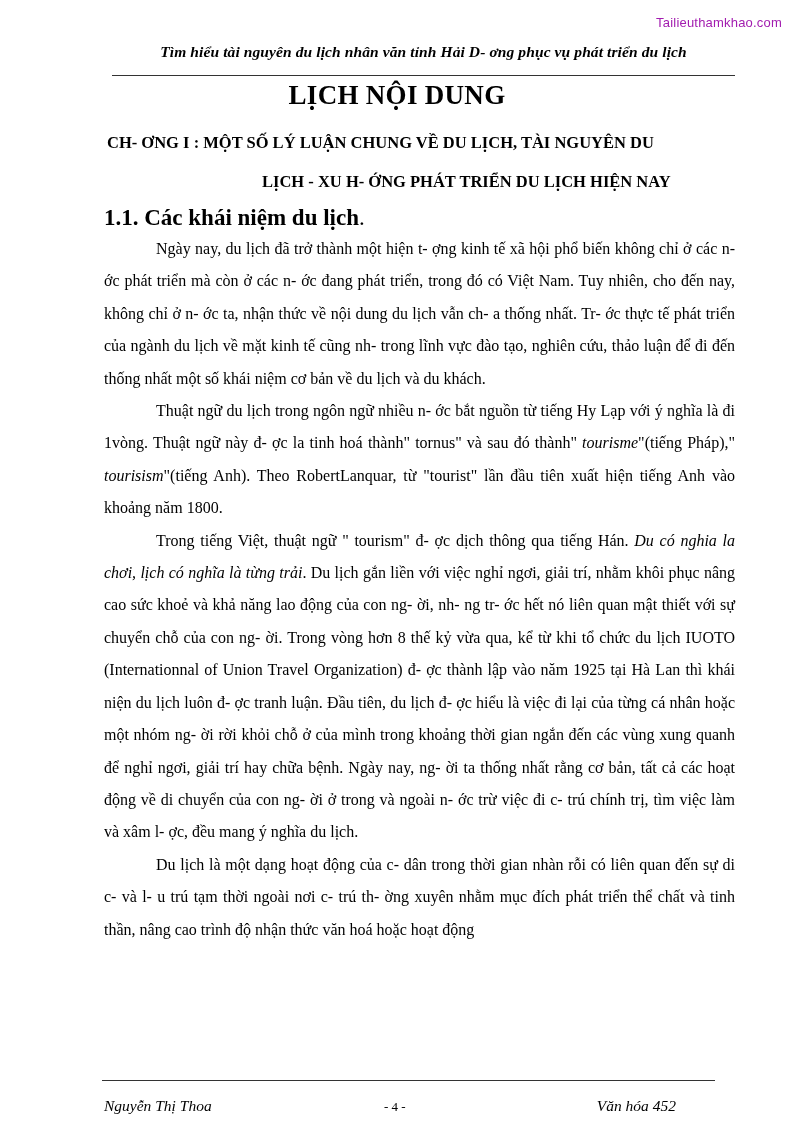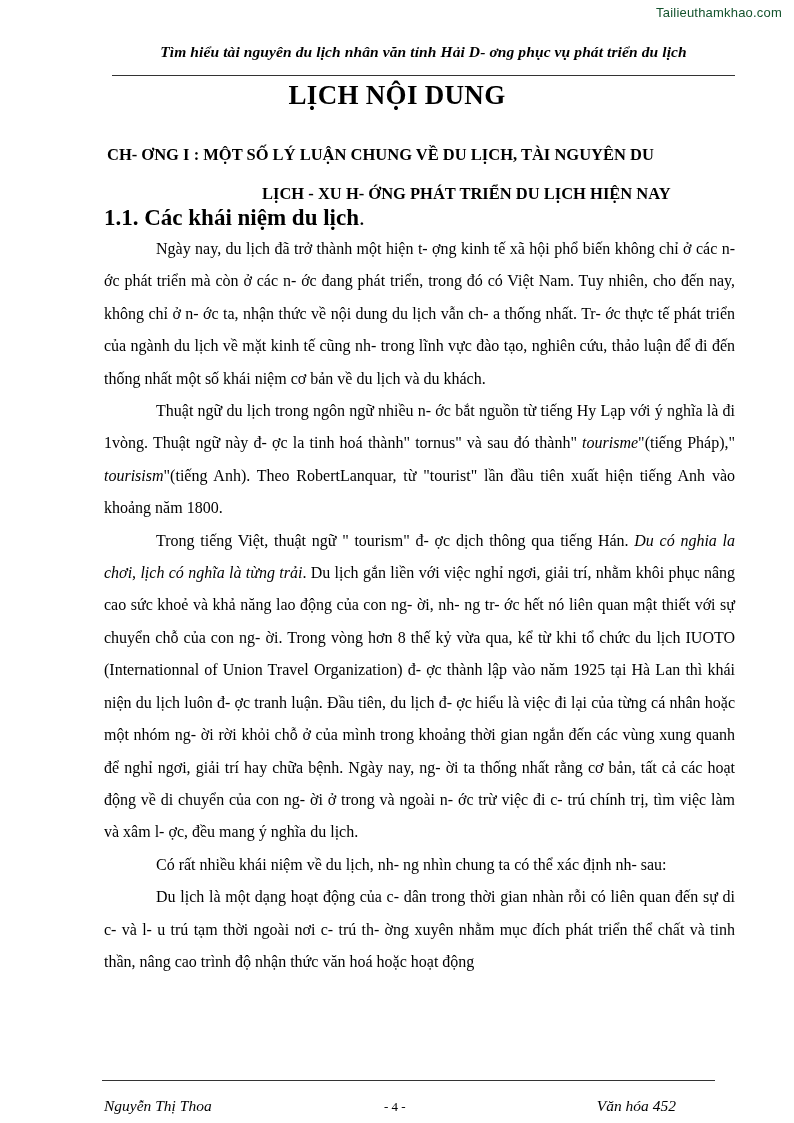--- a/index.html
+++ b/index.html
@@ -1,27 +1,27 @@
 <!DOCTYPE html>
 <html><head>
 <meta charset="utf-8">
 <style>
   html, body { margin: 0; padding: 0; background: #ffffff; }
   body { width: 794px; height: 1123px; position: relative; overflow: hidden;
          font-family: "Liberation Serif", "DejaVu Serif", serif; color: #000; }
-  .watermark { position: absolute; top: 5px; right: 12px; font-family: "Liberation Sans", sans-serif;
-               font-size: 13px; color: #14532d; letter-spacing: 0.2px; }
+  .watermark { position: absolute; top: 15px; right: 12px; font-family: "Liberation Sans", sans-serif;
+               font-size: 13px; color: #a21caf; letter-spacing: 0.2px; }
   .running-header { position: absolute; top: 43px; left: 112px; width: 623px; text-align: center;
                     font-family: "Liberation Serif", serif; font-style: italic; font-weight: bold;
                     font-size: 15.5px; padding-bottom: 14px; border-bottom: 1.5px solid #333;
                     white-space: nowrap; letter-spacing: 0.1px; }
   .title { position: absolute; top: 80px; left: 0; width: 794px; text-align: center;
            font-weight: bold; font-size: 27px; letter-spacing: 0.3px; }
   .chapter { position: absolute; left: 104px; width: 640px; font-weight: bold; font-size: 16.5px;
-             white-space: nowrap; margin-top: 12px; }
+             white-space: nowrap; }
   .chapter.l1 { top: 133px; left: 107px; }
   .chapter.l2 { top: 172px; left: 262px; }
   .section { position: absolute; top: 205px; left: 104px; font-size: 23px; }
   .section b { font-weight: bold; }
   .body { position: absolute; top: 233px; left: 104px; width: 631px; font-size: 16px;
           line-height: 32.4px; text-align: justify; }
   .body p { margin: 0; text-indent: 52px; }
   .body i { font-style: italic; }
   .footer-line { position: absolute; top: 1080px; left: 102px; width: 613px; border-top: 1.5px solid #333; }
   .footer { position: absolute; top: 1097px; left: 104px; width: 600px; height: 22px;
@@ -43,21 +43,20 @@
 <div class="chapter l2">LỊCH  - XU H- ỚNG PHÁT TRIỂN DU LỊCH HIỆN NAY</div>
 
 <div class="section">
   <b>1.1.</b><b> Các khái niệm du lịch</b><span>.</span>
 </div>
 
 <div class="body">
   <p>Ngày nay, du lịch đã trở thành một hiện t- ợng kinh tế xã hội phổ biến không chỉ ở các n- ớc phát triển mà còn ở các n- ớc đang phát triển, trong đó có Việt Nam. Tuy nhiên, cho đến nay, không chỉ ở n- ớc ta, nhận thức về nội dung du lịch vẫn ch- a thống nhất. Tr- ớc thực tế phát triển của ngành du lịch về mặt kinh tế cũng nh- trong lĩnh vực đào tạo, nghiên cứu, thảo luận để đi đến thống nhất một số khái niệm cơ bản về du lịch và du khách.</p>
   <p><span>Thuật ngữ du lịch trong ngôn ngữ nhiều n- ớc bắt nguồn từ tiếng Hy Lạp với ý nghĩa là đi 1vòng. Thuật ngữ này đ- ợc la tinh hoá thành" tornus" và sau đó thành" </span><i>tourisme</i><span>"(tiếng Pháp)," </span><i>tourisism</i><span>"(tiếng Anh). Theo RobertLanquar, từ "tourist" lần đầu tiên xuất hiện tiếng Anh vào khoảng năm 1800.</span></p>
   <p><span>Trong tiếng Việt, thuật ngữ " tourism" đ- ợc dịch thông qua tiếng Hán. </span><i>Du có nghia la chơi, lịch có nghĩa là từng trải</i><span>. Du lịch gắn liền với việc nghỉ ngơi, giải trí, nhằm khôi phục nâng cao sức khoẻ và khả năng lao động của con ng- ời, nh- ng tr- ớc hết nó liên quan mật thiết với sự chuyển chỗ của con ng- ời. Trong vòng hơn 8 thế kỷ vừa qua, kể từ khi tổ chức du lịch IUOTO (Internationnal of Union Travel Organization) đ- ợc thành lập vào năm 1925 tại Hà Lan thì khái niện du lịch luôn đ- ợc tranh luận.  Đầu tiên, du lịch đ- ợc hiểu là việc đi lại của từng cá nhân hoặc một nhóm ng- ời rời khỏi chỗ ở của mình trong khoảng thời gian ngắn đến các vùng xung quanh để nghỉ ngơi, giải trí hay chữa bệnh. Ngày nay, ng- ời ta thống nhất rằng cơ bản, tất cả các hoạt động về di chuyển của con ng- ời ở trong và ngoài n- ớc trừ việc đi c-  trú chính trị, tìm việc làm và xâm l- ợc, đều mang ý nghĩa du lịch.</span></p>
-  <p>Có rất nhiều khái niệm về du lịch, nh- ng nhìn chung ta có thể xác định nh- sau:</p>
   <p>Du lịch là một dạng hoạt động của c-  dân trong thời gian nhàn rỗi có liên quan đến sự di c-  và l- u trú tạm thời ngoài nơi c-  trú th- ờng xuyên nhằm mục đích phát triển thể chất và tinh thần, nâng cao trình độ nhận thức văn hoá hoặc hoạt động</p>
 </div>
 
 <div class="footer-line"></div>
 <div class="footer">
   <span class="author">Nguyễn Thị Thoa</span>
   <span class="page">- 4 -</span>
   <span class="class">Văn hóa 452</span>
 </div>
 

